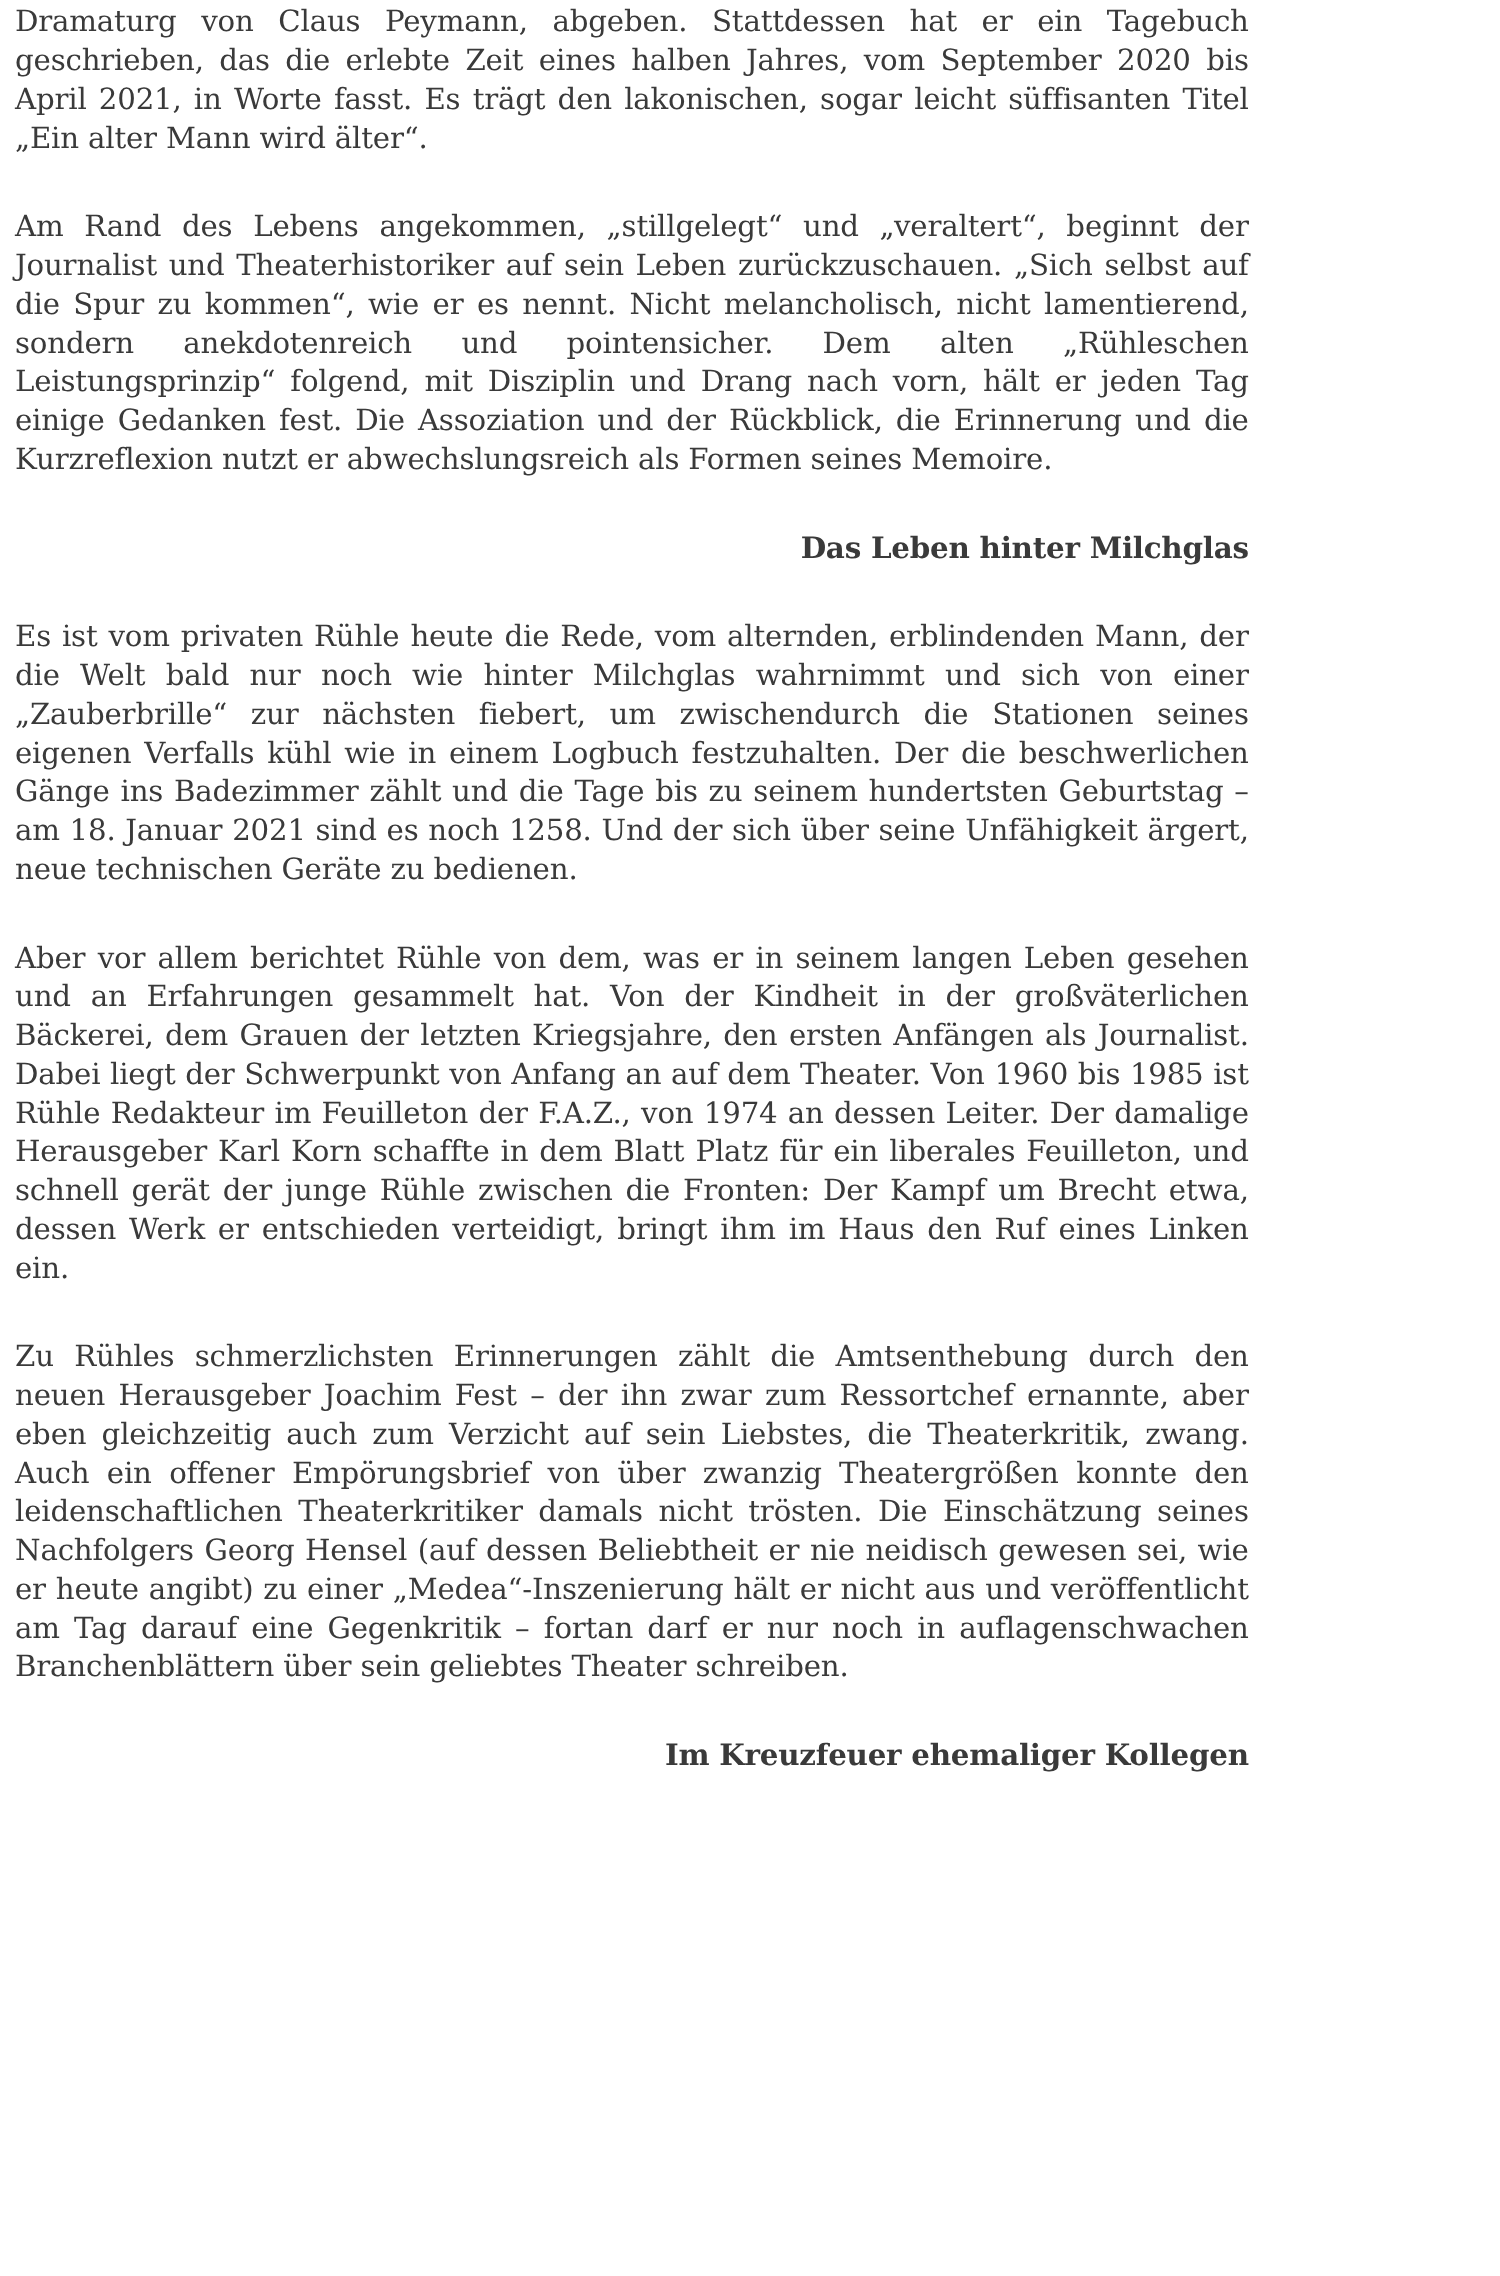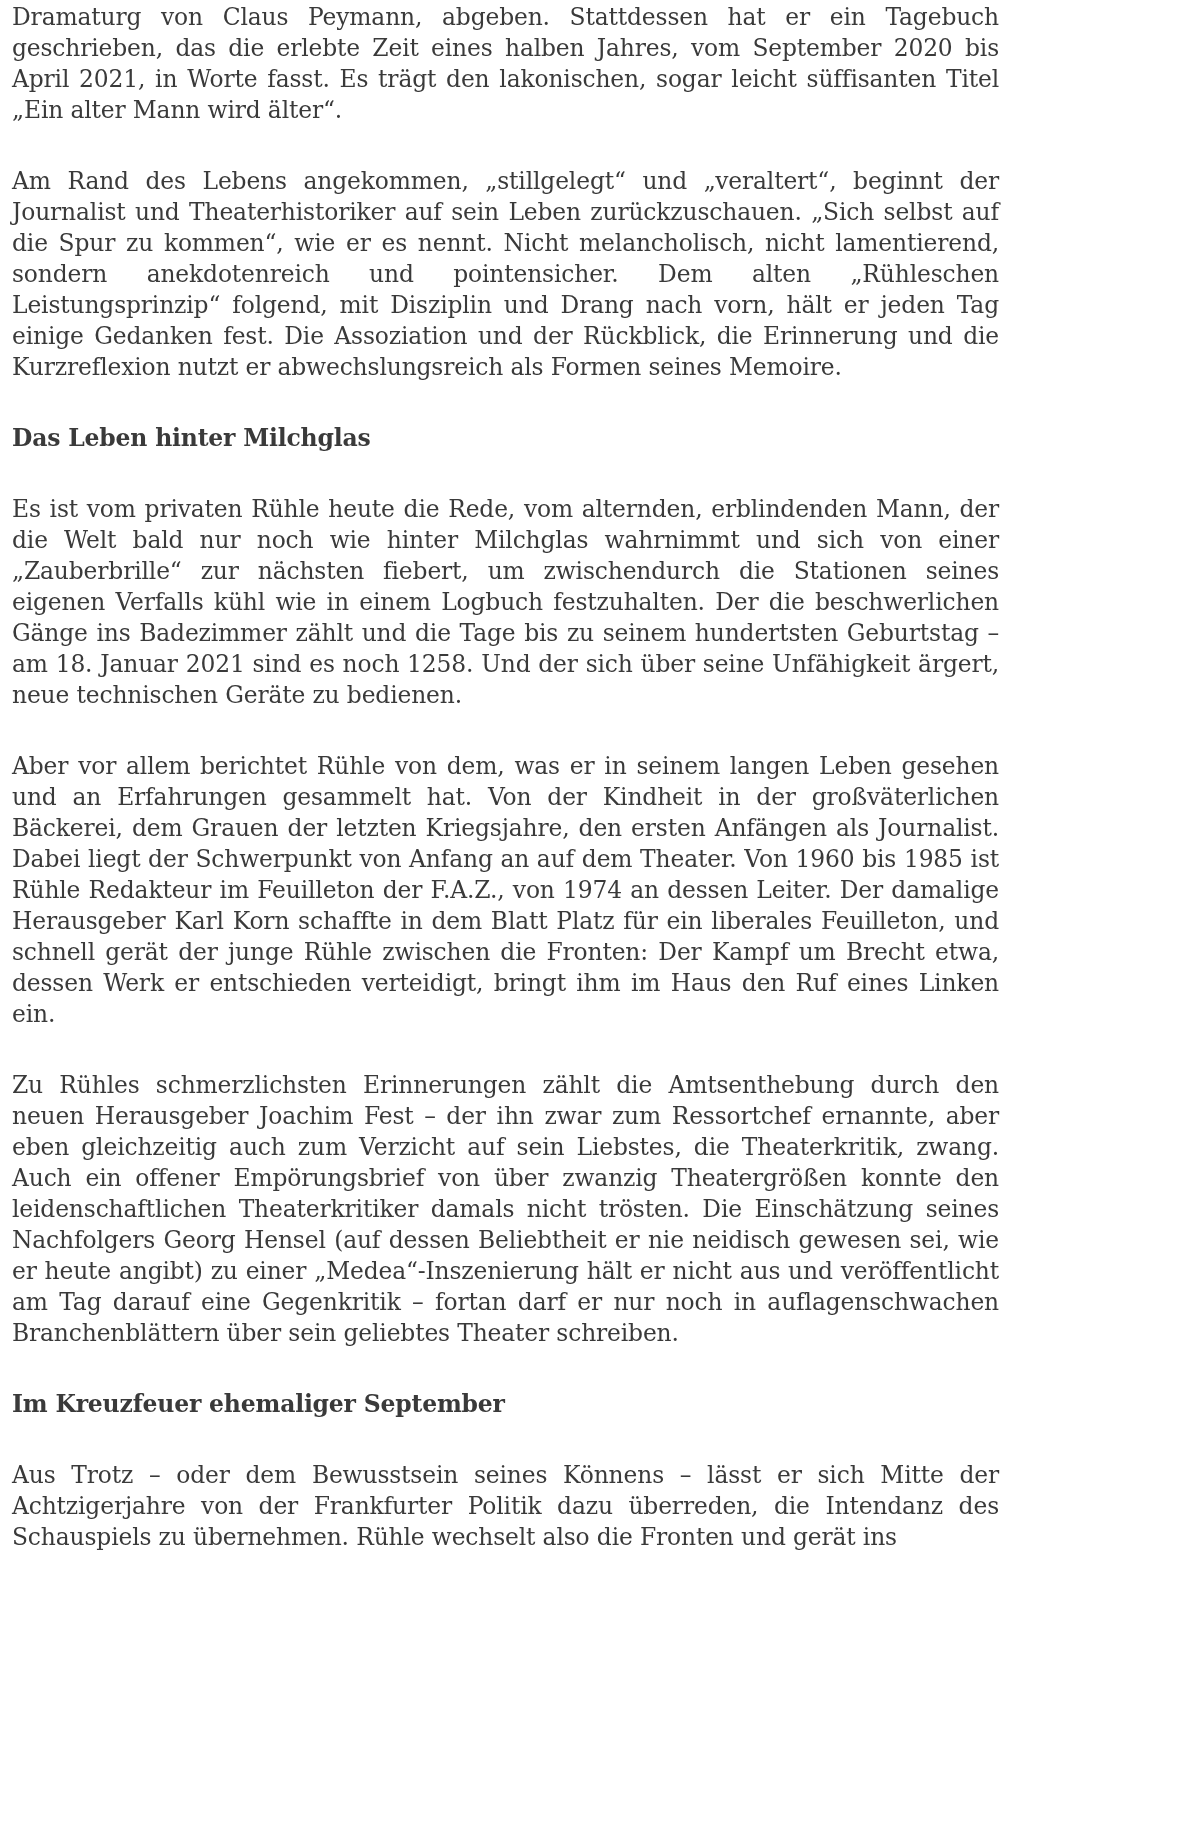--- a/index.html
+++ b/index.html
@@ -31,30 +31,30 @@
   .article p.first {
     margin-top: 2px;
   }
   .article h2 {
     margin: 0 0 40px 0;
     font-size: 23.5px;
     line-height: 31px;
     font-weight: bold;
     color: #3a3a3a;
     letter-spacing: -0.2px;
+    text-align: right;
   }
   .article p.last {
     margin-bottom: 0;
   }
 </style>
 </head>
 <body>
 
 <div class="article">
   <p class="first">Dramaturg von Claus Peymann, abgeben. Stattdessen hat er ein Tagebuch geschrieben, das die erlebte Zeit eines halben Jahres, vom September 2020 bis April 2021, in Worte fasst. Es trägt den lakonischen, sogar leicht süffisanten Titel „Ein alter Mann wird älter“.</p>
   <p>Am Rand des Lebens angekommen, „stillgelegt“ und „veraltert“, beginnt der Journalist und Theaterhistoriker auf sein Leben zurückzuschauen. „Sich selbst auf die Spur zu kommen“, wie er es nennt. Nicht melancholisch, nicht lamentierend, sondern anekdotenreich und pointensicher. Dem alten „Rühleschen Leistungsprinzip“ folgend, mit Disziplin und Drang nach vorn, hält er jeden Tag einige Gedanken fest. Die Assoziation und der Rückblick, die Erinnerung und die Kurzreflexion nutzt er abwechslungsreich als Formen seines Memoire.</p>
   <h2>Das Leben hinter Milchglas</h2>
   <p>Es ist vom privaten Rühle heute die Rede, vom alternden, erblindenden Mann, der die Welt bald nur noch wie hinter Milchglas wahrnimmt und sich von einer „Zauberbrille“ zur nächsten fiebert, um zwischendurch die Stationen seines eigenen Verfalls kühl wie in einem Logbuch festzuhalten. Der die beschwerlichen Gänge ins Badezimmer zählt und die Tage bis zu seinem hundertsten Geburtstag – am 18. Januar 2021 sind es noch 1258. Und der sich über seine Unfähigkeit ärgert, neue technischen Geräte zu bedienen.</p>
   <p>Aber vor allem berichtet Rühle von dem, was er in seinem langen Leben gesehen und an Erfahrungen gesammelt hat. Von der Kindheit in der großväterlichen Bäckerei, dem Grauen der letzten Kriegsjahre, den ersten Anfängen als Journalist. Dabei liegt der Schwerpunkt von Anfang an auf dem Theater. Von 1960 bis 1985 ist Rühle Redakteur im Feuilleton der F.A.Z., von 1974 an dessen Leiter. Der damalige Herausgeber Karl Korn schaffte in dem Blatt Platz für ein liberales Feuilleton, und schnell gerät der junge Rühle zwischen die Fronten: Der Kampf um Brecht etwa, dessen Werk er entschieden verteidigt, bringt ihm im Haus den Ruf eines Linken ein.</p>
   <p>Zu Rühles schmerzlichsten Erinnerungen zählt die Amtsenthebung durch den neuen Herausgeber Joachim Fest – der ihn zwar zum Ressortchef ernannte, aber eben gleichzeitig auch zum Verzicht auf sein Liebstes, die Theaterkritik, zwang. Auch ein offener Empörungsbrief von über zwanzig Theatergrößen konnte den leidenschaftlichen Theaterkritiker damals nicht trösten. Die Einschätzung seines Nachfolgers Georg Hensel (auf dessen Beliebtheit er nie neidisch gewesen sei, wie er heute angibt) zu einer „Medea“-Inszenierung hält er nicht aus und veröffentlicht am Tag darauf eine Gegenkritik – fortan darf er nur noch in auflagenschwachen Branchenblättern über sein geliebtes Theater schreiben.</p>
-  <h2>Im Kreuzfeuer ehemaliger September</h2>
-  <p class="last">Aus Trotz – oder dem Bewusstsein seines Könnens – lässt er sich Mitte der Achtzigerjahre von der Frankfurter Politik dazu überreden, die Intendanz des Schauspiels zu übernehmen. Rühle wechselt also die Fronten und gerät ins</p>
+  <h2>Im Kreuzfeuer ehemaliger Kollegen</h2>
 </div>
 
 </body></html>

